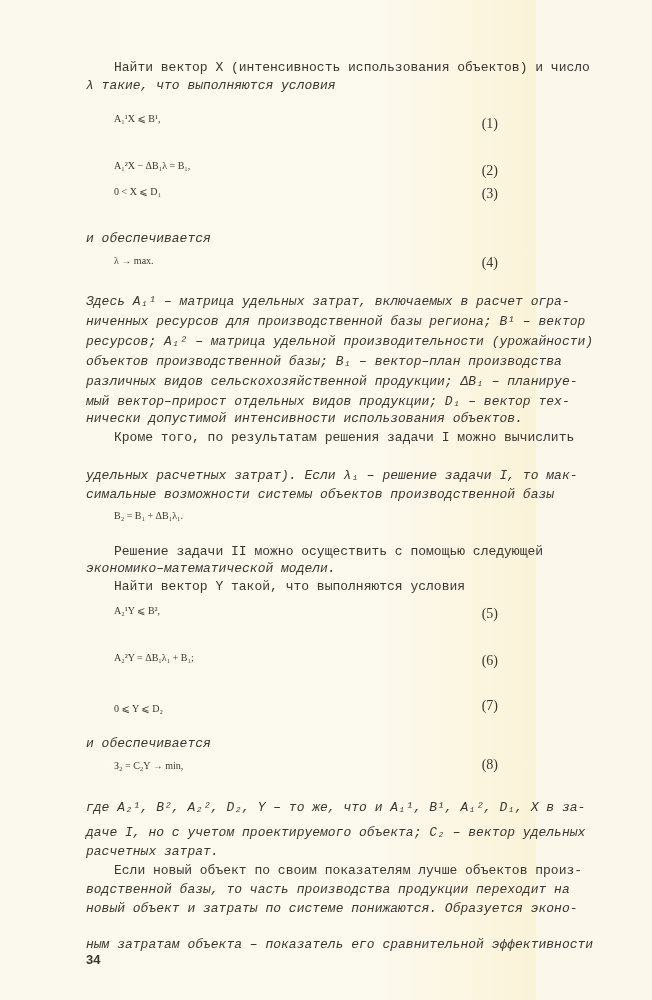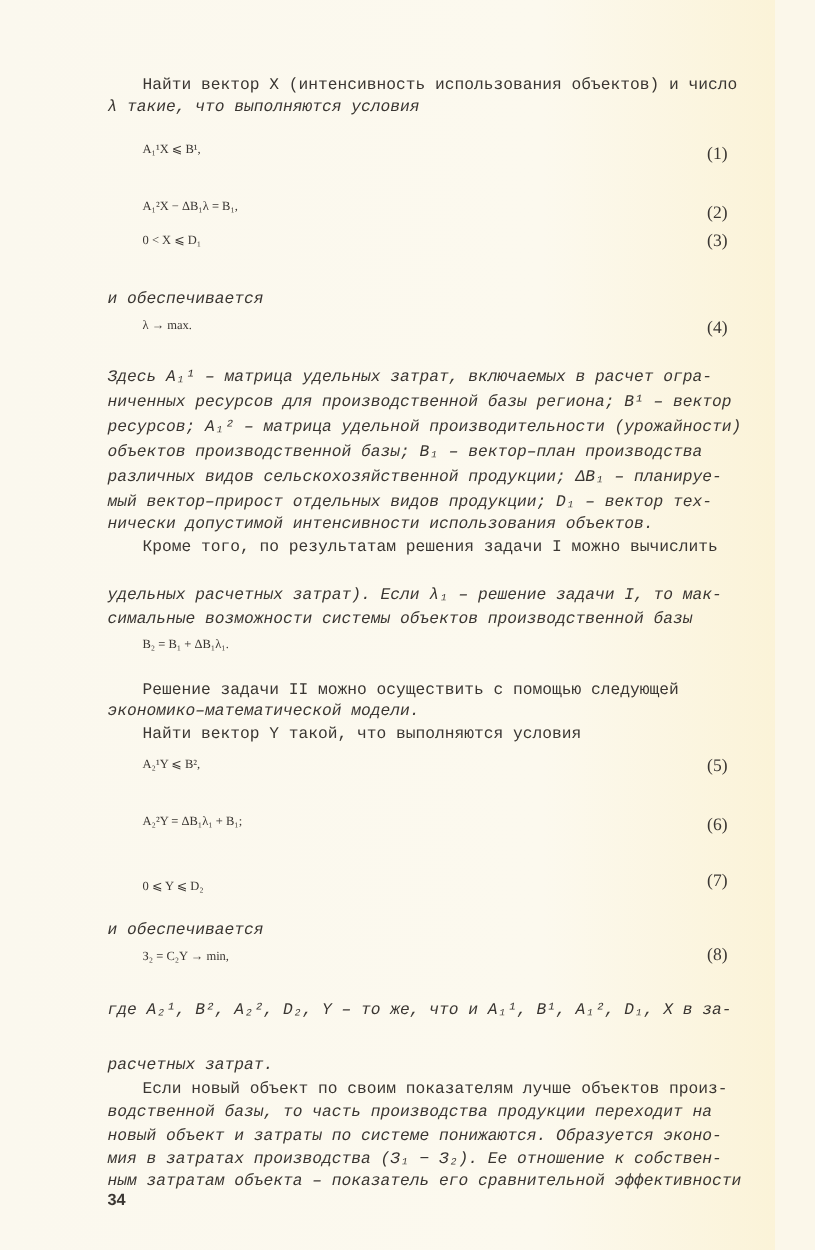--- a/index.html
+++ b/index.html
@@ -4,21 +4,21 @@
 <style>
   html, body { margin: 0; padding: 0; }
   body {
     width: 652px; height: 1000px; overflow: hidden;
     background: #fbf7ea;
     font-family: "Liberation Mono", "DejaVu Sans Mono", monospace;
     color: #3a3632;
     position: relative;
   }
   .page {
-    position: absolute; left: 0; top: 0; width: 620px; height: 1000px;
+    position: absolute; left: 0; top: 0; width: 536px; height: 1000px;
     background: linear-gradient(90deg, #fbf8ee 0%, #fcf9ee 70%, #fbf3d8 100%);
   }
   .ln {
     position: absolute; left: 86px; width: 560px;
     font-size: 13px; line-height: 18px; white-space: nowrap;
     letter-spacing: 0px;
   }
   .ln.i { left: 86px; font-style: italic; }
   .ln.p { left: 114px; }
   .eq {
@@ -84,22 +84,22 @@
 
   <div class="eq" style="top:703px">0 ⩽ Y ⩽ D₂</div>
   <div class="num" style="top:698px">(7)</div>
 
   <div class="ln i" style="top:735px">и обеспечивается</div>
 
   <div class="eq" style="top:760px">З₂ = C₂Y → min,</div>
   <div class="num" style="top:757px">(8)</div>
 
   <div class="ln i" style="top:799px">где A₂¹, B², A₂², D₂, Y  – то же, что и A₁¹, B¹, A₁², D₁, X   в за-</div>
+  <div class="ln i" style="top:824px">даче I, но с учетом проектируемого объекта; C₂ – вектор удельных</div>
   <div class="ln i" style="top:843px">расчетных затрат.</div>
 
   <div class="ln p" style="top:862px">Если новый объект по своим показателям лучше объектов произ-</div>
   <div class="ln i" style="top:881px">водственной базы, то часть производства продукции переходит на</div>
   <div class="ln i" style="top:900px">новый объект и затраты по системе понижаются. Образуется эконо-</div>
-  <div class="ln i" style="top:918px">мия в затратах производства (З₁ − З₂). Ее отношение к собствен-</div>
   <div class="ln i" style="top:936px">ным затратам объекта – показатель его сравнительной эффективности</div>
 
   <div class="pageno">34</div>
 </div>
 
 </body></html>

